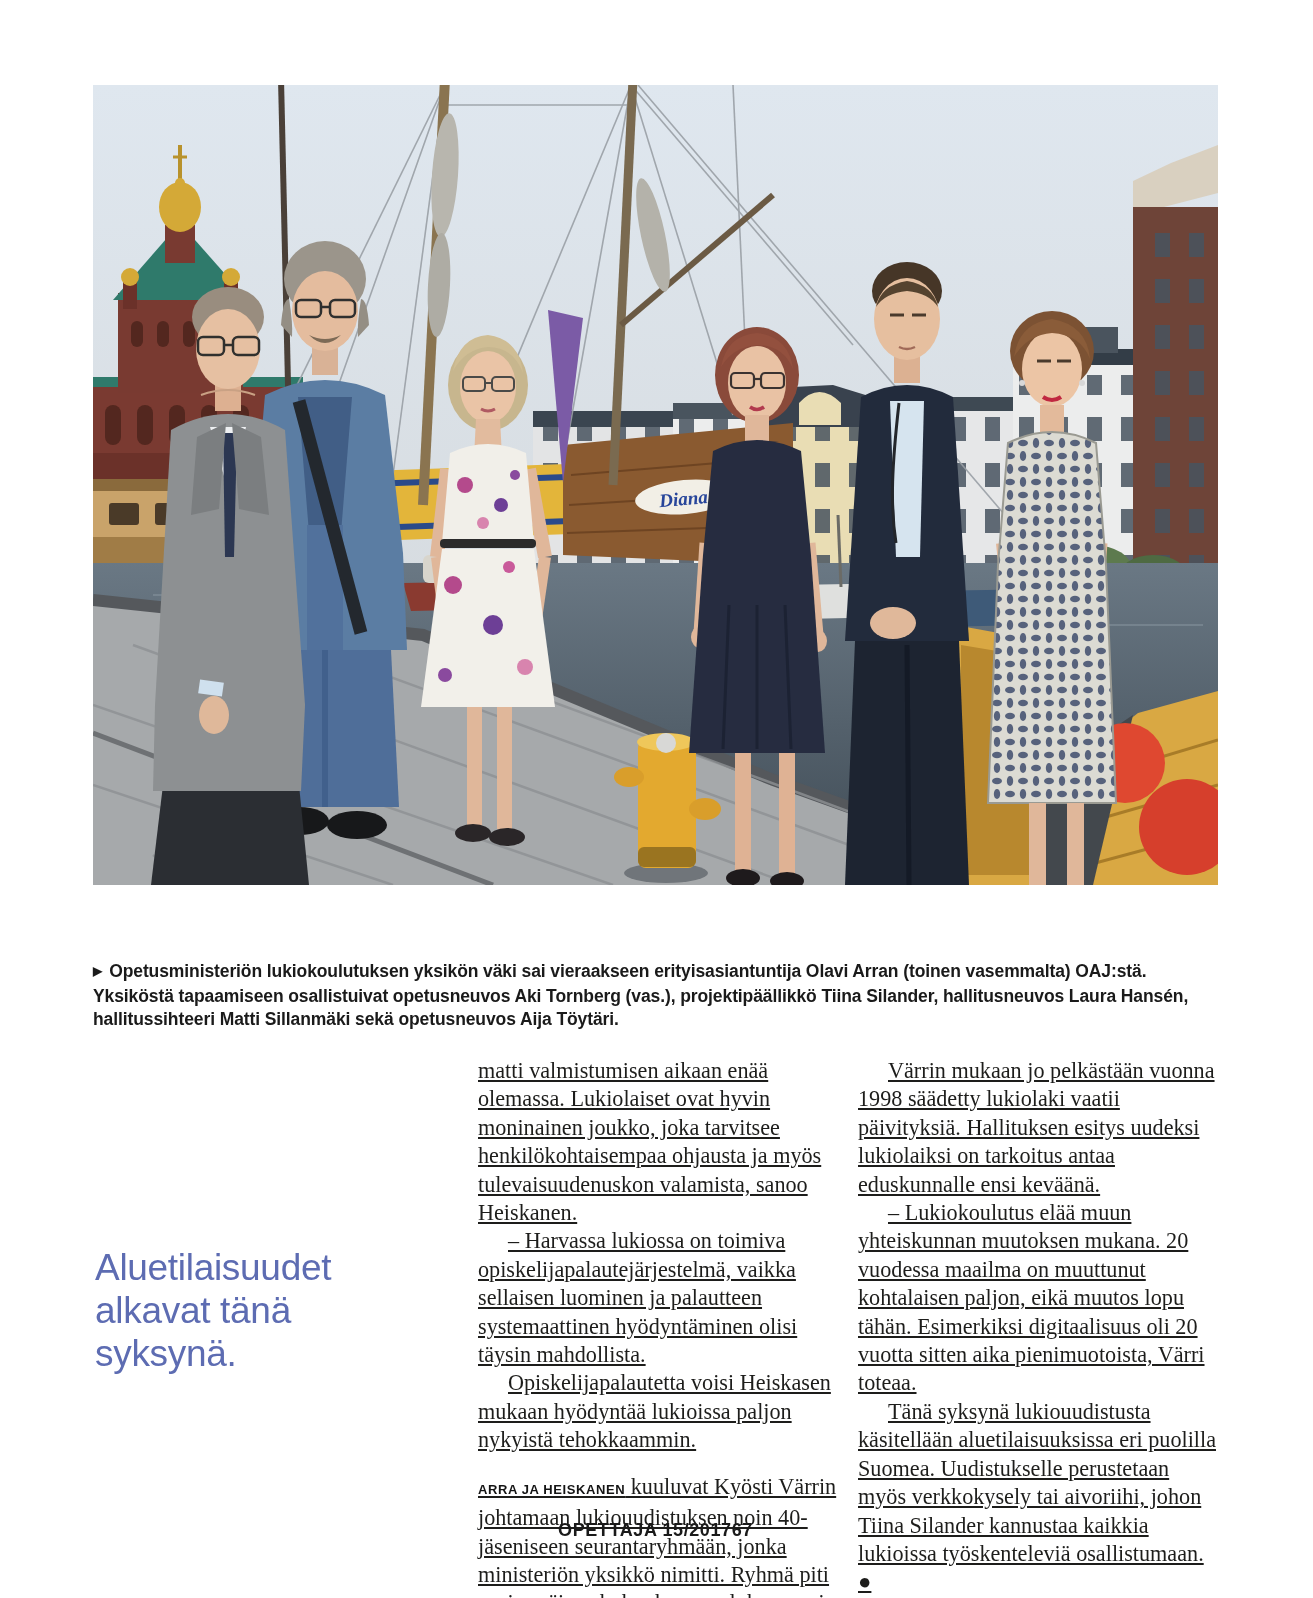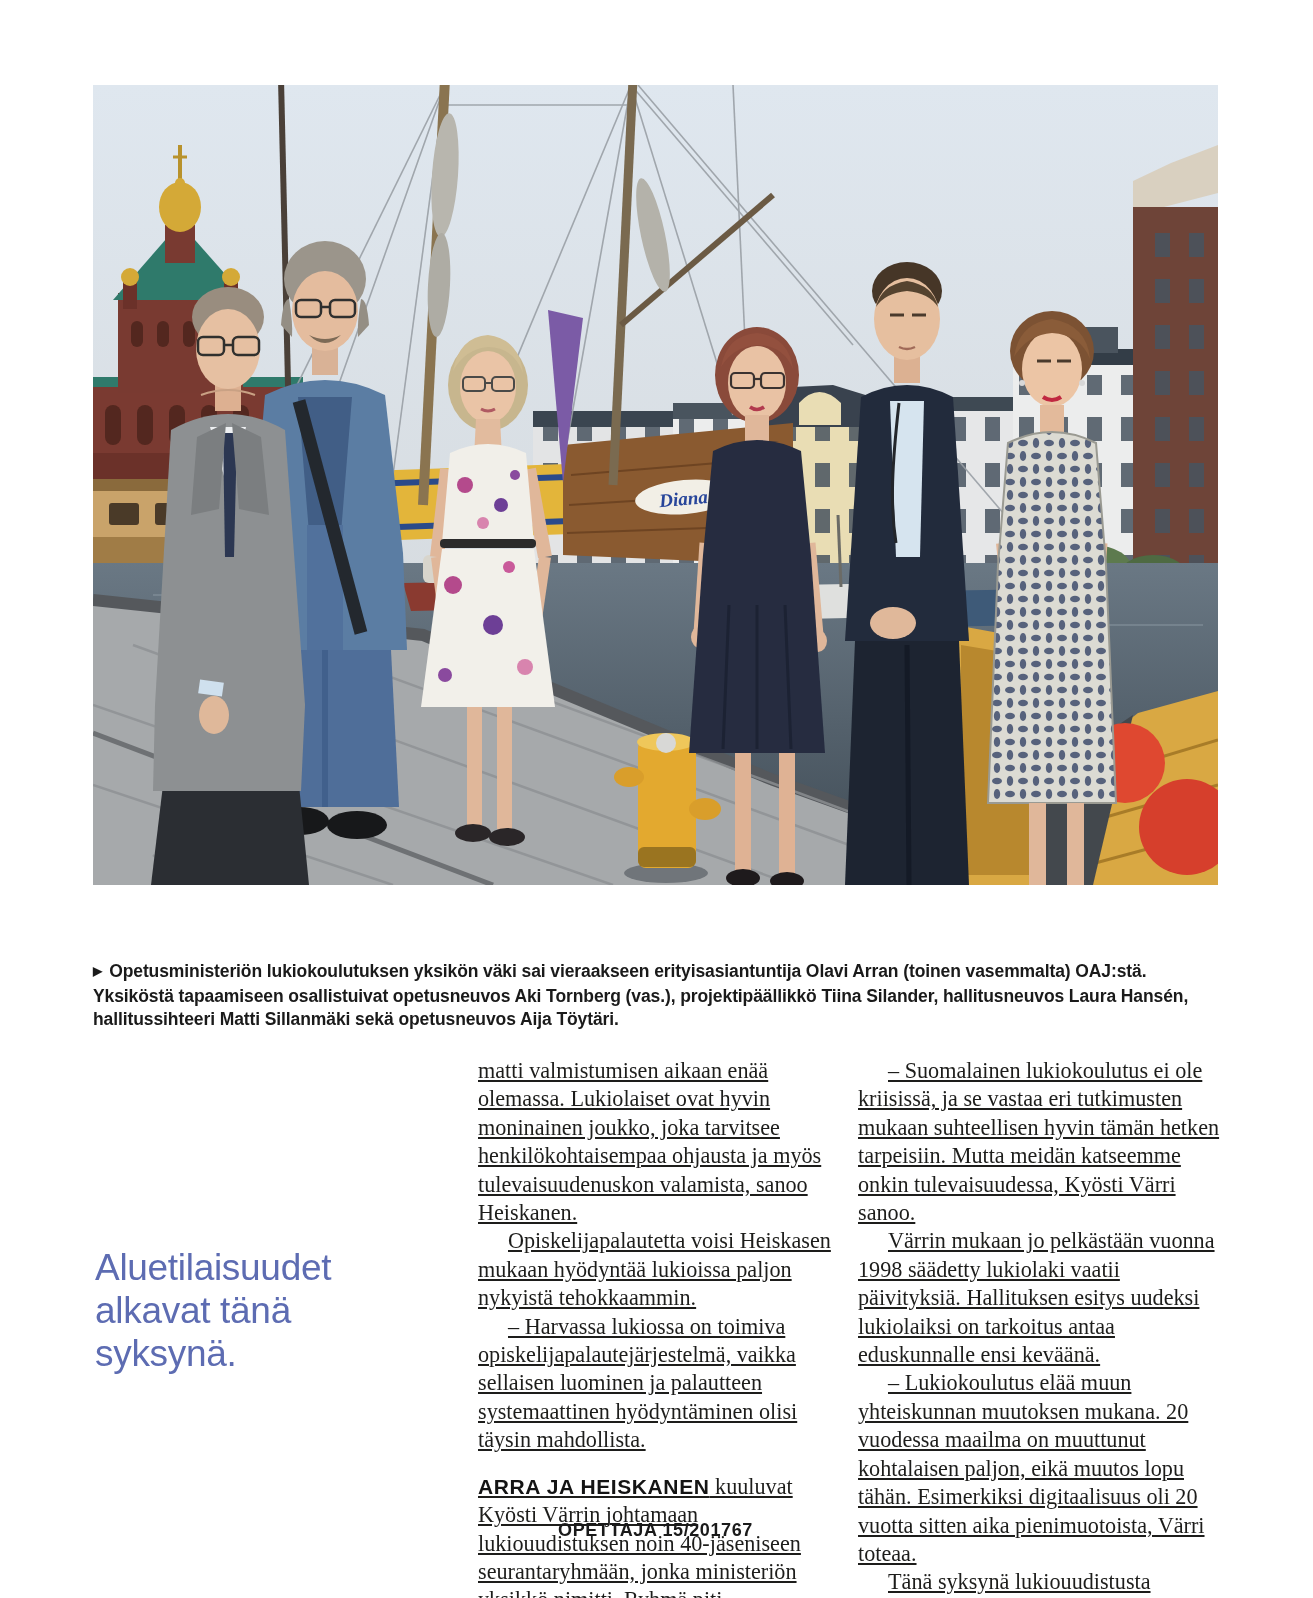--- a/index.html
+++ b/index.html
@@ -27,21 +27,21 @@
     font-family:"Liberation Serif",serif;
     font-size:22.2px;line-height:28.4px;color:#1d1d1b;
   }
   .col-middle{left:478px;}
   .col-right{left:858px;}
   .col p{margin:0;text-decoration:underline;}
   .col p.indent{text-indent:30px;}
   .col p.section{margin-top:18px;}
   .lead-in{
     font-family:"Liberation Sans",sans-serif;font-weight:700;
-    font-size:21px;letter-spacing:0.6px;color:#141414;
+    font-size:13px;letter-spacing:0.6px;color:#141414;
   }
   .footer{
     position:absolute;left:93px;top:1520px;width:1125px;
     display:flex;justify-content:center;align-items:baseline;
     font-family:Liberation Sans, sans-serif;font-weight:700;
     font-size:18px;letter-spacing:0.6px;color:#1a1a1a;
   }
 </style>
 </head>
 <body>
@@ -387,27 +387,26 @@
   </g>
 </svg>
 </div>
 
 <p class="caption"><span class="arrow">▶</span><span>Opetusministeriön lukiokoulutuksen yksikön väki sai vieraakseen erityisasiantuntija Olavi Arran (toinen vasemmalta) OAJ:stä. Yksiköstä tapaamiseen osallistuivat opetusneuvos Aki Tornberg (vas.), projektipäällikkö Tiina Silander, hallitusneuvos Laura Hansén, hallitussihteeri Matti Sillanmäki sekä opetusneuvos Aija Töytäri.</span></p>
 
 <div class="pullquote">Aluetilaisuudet alkavat tänä syksynä.</div>
 
 <div class="col col-middle">
   <p>matti valmistumisen aikaan enää olemassa. Lukiolaiset ovat hyvin moninainen joukko, joka tarvitsee henkilökohtaisempaa ohjausta ja myös tulevaisuudenuskon valamista, sanoo Heiskanen.</p>
+  <p class="indent">– Harvassa lukiossa on toimiva opiskelijapalautejärjestelmä, vaikka sellaisen luominen ja palautteen systemaattinen hyödyntäminen olisi täysin mahdollista.</p>
   <p class="indent">Opiskelijapalautetta voisi Heiskasen mukaan hyödyntää lukioissa paljon nykyistä tehokkaammin.</p>
-  <p class="indent">– Harvassa lukiossa on toimiva opiskelijapalautejärjestelmä, vaikka sellaisen luominen ja palautteen systemaattinen hyödyntäminen olisi täysin mahdollista.</p>
   <p class="section"><span class="lead-in">ARRA JA HEISKANEN</span><span> kuuluvat Kyösti Värrin johtamaan lukiouudistuksen noin 40-jäseniseen seurantaryhmään, jonka ministeriön yksikkö nimitti. Ryhmä piti ensimmäisen kokouksensa elokuussa, ja sen on tarkoitus kokoontua kuukausittain.</span></p>
 </div>
 
 <div class="col col-right">
-  <p class="indent">– Suomalainen lukiokoulutus ei ole kriisissä, ja se vastaa eri tutkimusten mukaan suhteellisen hyvin tämän hetken tarpeisiin. Mutta meidän katseemme onkin tulevaisuudessa, Kyösti Värri sanoo.</p>
   <p class="indent">Värrin mukaan jo pelkästään vuonna 1998 säädetty lukiolaki vaatii päivityksiä. Hallituksen esitys uudeksi lukiolaiksi on tarkoitus antaa eduskunnalle ensi keväänä.</p>
   <p class="indent">– Lukiokoulutus elää muun yhteiskunnan muutoksen mukana. 20 vuodessa maailma on muuttunut kohtalaisen paljon, eikä muutos lopu tähän. Esimerkiksi digitaalisuus oli 20 vuotta sitten aika pienimuotoista, Värri toteaa.</p>
   <p class="indent">Tänä syksynä lukiouudistusta käsitellään aluetilaisuuksissa eri puolilla Suomea. Uudistukselle perustetaan myös verkkokysely tai aivoriihi, johon Tiina Silander kannustaa kaikkia lukioissa työskenteleviä osallistumaan. ●</p>
 </div>
 
 <div class="footer">
   <span>OPETTAJA 15/2017</span>
   <span>67</span>
 </div>
 

